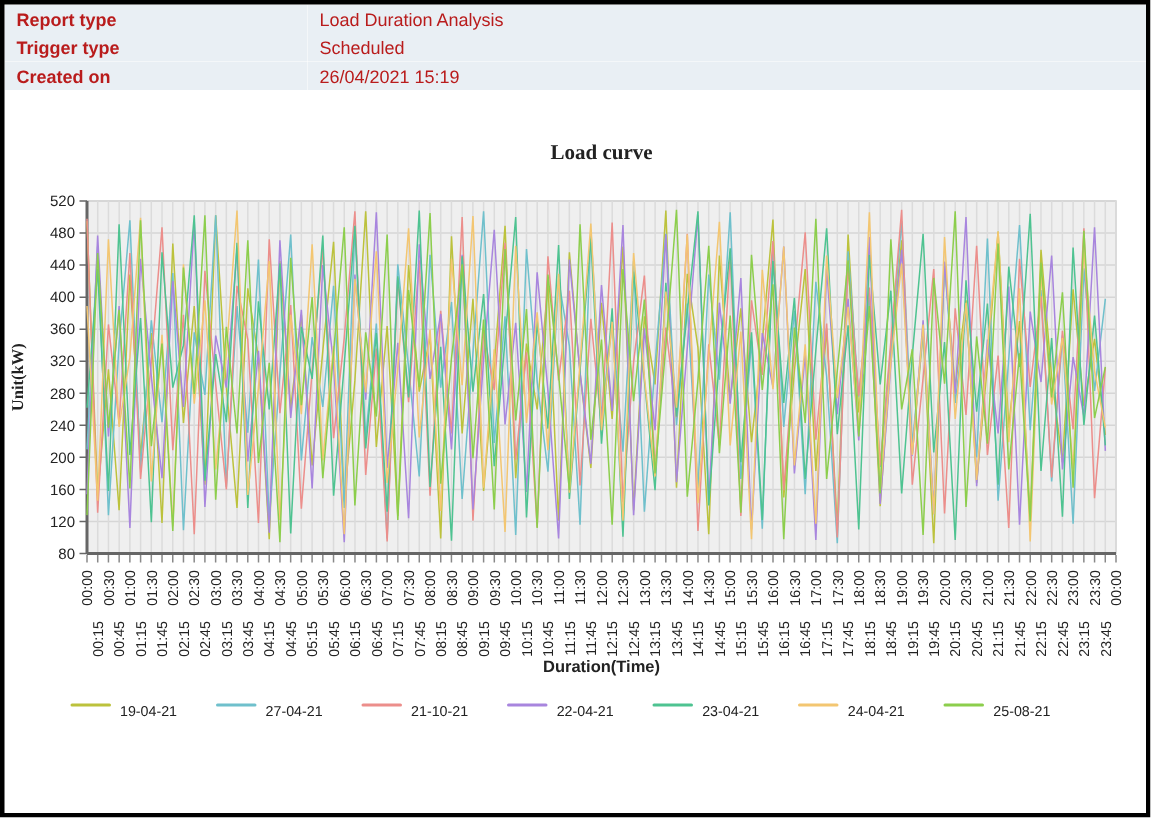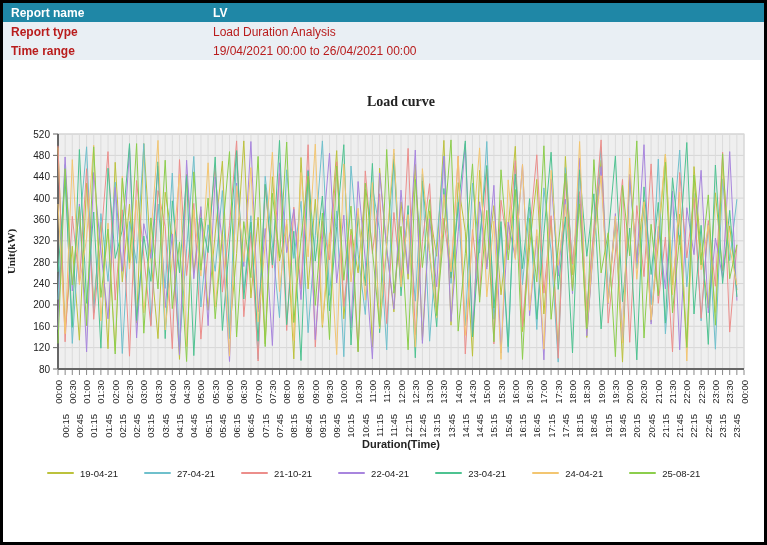--- a/index.html
+++ b/index.html
@@ -17,42 +17,42 @@
   table.report td.lbl{width:190px;font-weight:bold;}
   table.report tr.hdr td{
     background:var(--header-bg,#1F87A6);color:#fff;font-weight:bold;
   }
   .chart-area{position:relative;margin-top:2px;}
   svg text{fill:#222;}
   .legend{
     display:flex;align-items:center;gap:26px;
     padding-left:44px;height:22px;margin-top:4px;
   }
-  .legend-item{display:flex;align-items:center;gap:6px;}
+  .legend-item{display:flex;gap:6px;}
   .legend-swatch{width:27px;height:2px;border-radius:1px;display:inline-block;}
   .legend-label{font-size:9.5px;color:#222;}
 </style>
 </head>
 <body>
 
 <div class="frame">
 
   <table class="report">
     <tbody>
-      <tr class="hdr">
-        <td class="lbl">Report name</td>
-        <td>LV</td>
-      </tr>
       <tr>
         <td class="lbl">Report type</td>
         <td>Load Duration Analysis</td>
       </tr>
       <tr>
-        <td class="lbl">Time range</td>
-        <td>19/04/2021 00:00 to 26/04/2021 00:00</td>
+        <td class="lbl">Trigger type</td>
+        <td>Scheduled</td>
+      </tr>
+      <tr>
+        <td class="lbl">Created on</td>
+        <td>26/04/2021 15:19</td>
       </tr>
     </tbody>
   </table>
 
   <div class="chart-area">
     <svg id="chart-svg" width="761" height="392">
         <rect x="55" y="72" width="686" height="235" fill="#EFEFEF" stroke="#CFCFCF" stroke-width="1"></rect>
         <line x1="55" y1="72" x2="741" y2="72" stroke="#D6D6D6" stroke-width="1"></line>
         <line x1="50" y1="72" x2="55" y2="72" stroke="#666666" stroke-width="1"></line>
         <text x="47" y="75.5" text-anchor="end" font-size="10">520</text>

